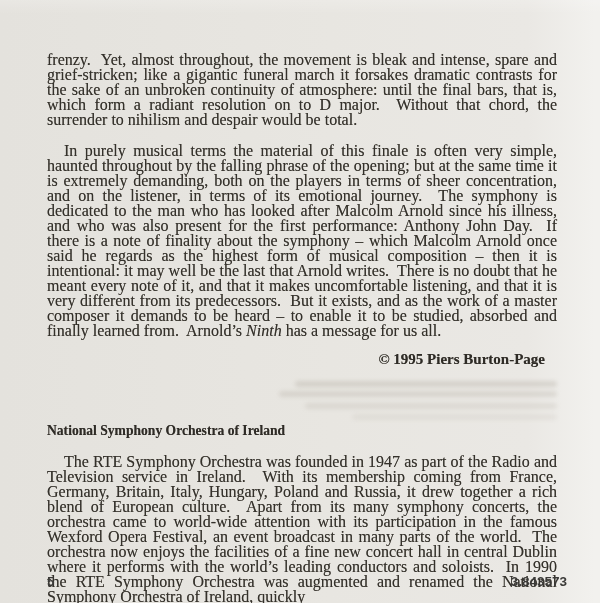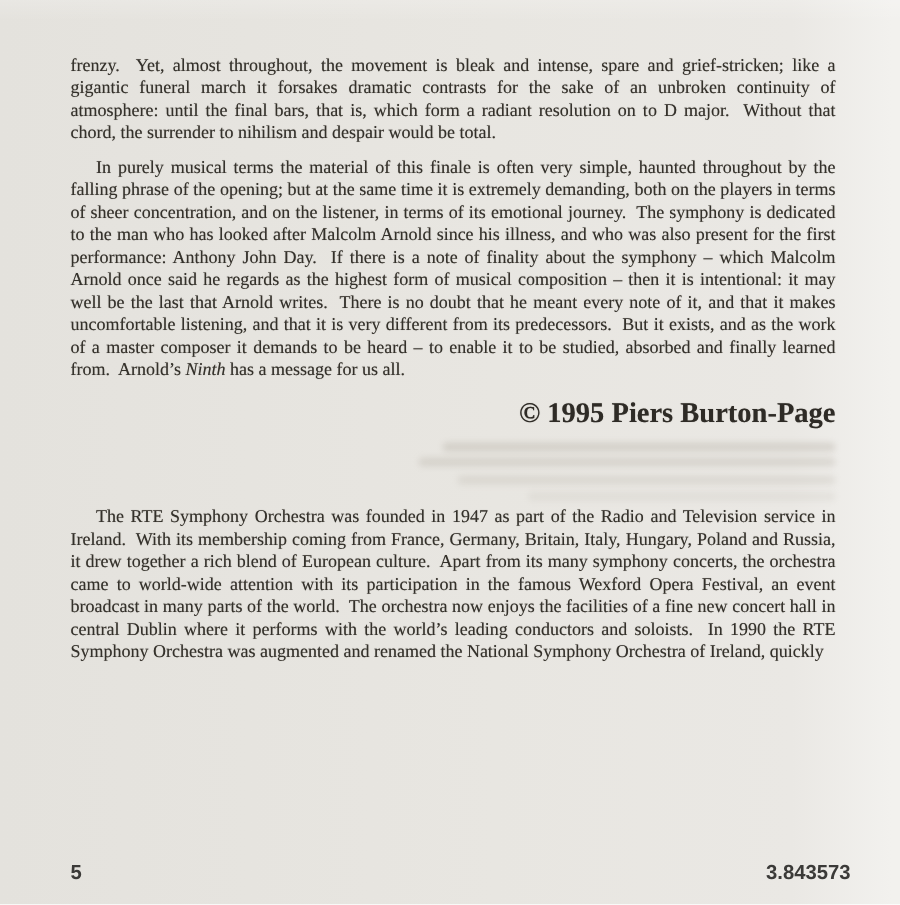--- a/index.html
+++ b/index.html
@@ -15,32 +15,32 @@
     color: #34312b;
   }
   .content {
     position: absolute;
     left: 47px;
     top: 36px;
     width: 510px;
     text-shadow: 0 0 0.5px rgba(62,57,48,0.55);
   }
   .para {
-    margin: 0 0 8px 0;
-    font-size: 12px;
+    margin: 16px 0 8px 0;
+    font-size: 16px;
     line-height: 15px;
     text-align: justify;
     white-space: pre-wrap;
   }
   .indent { text-indent: 17px; }
   .p2 { margin-bottom: 14px; }
   .worktitle { font-style: italic; font-family: Liberation Serif, serif; }
   .credit {
-    margin: 0;
-    font-size: 19px;
+    margin: 12px;
+    font-size: 15px;
     line-height: 15px;
     font-weight: bold;
     text-align: right;
     color: #2e2b26;
     white-space: pre-wrap;
   }
   .bleed { position: relative; margin-top: 10px; height: 44px; }
   .bleed .bl {
     position: absolute;
     right: 0;
@@ -86,20 +86,21 @@
 
     <p class="credit">© 1995 Piers Burton-Page</p>
 
     <div class="bleed">
       <div class="bl bl1"></div>
       <div class="bl bl2"></div>
       <div class="bl bl3"></div>
       <div class="bl bl4"></div>
     </div>
 
+    <h2 class="heading">National Symphony Orchestra of Ireland</h2>
 
     <p class="para indent">The RTE Symphony Orchestra was founded in 1947 as part of the Radio and Television service in Ireland.  With its membership coming from France, Germany, Britain, Italy, Hungary, Poland and Russia, it drew together a rich blend of European culture.  Apart from its many symphony concerts, the orchestra came to world-wide attention with its participation in the famous Wexford Opera Festival, an event broadcast in many parts of the world.  The orchestra now enjoys the facilities of a fine new concert hall in central Dublin where it performs with the world’s leading conductors and soloists.  In 1990 the RTE Symphony Orchestra was augmented and renamed the National Symphony Orchestra of Ireland, quickly</p>
   </div>
 
   <div class="footer">
     <span>5</span>
     <span>3.843573</span>
   </div>
 </div>
 

